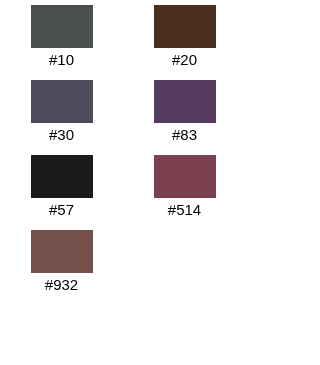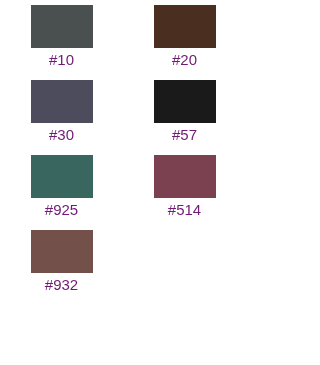--- a/index.html
+++ b/index.html
@@ -43,21 +43,21 @@
     height: 43px;
     display: block;
     background: #cccccc;
   }
 
   .swatch-label {
     margin-top: 3px;
     font-family: "Liberation Sans", sans-serif;
     font-size: 15px;
     line-height: 18px;
-    color: #701a75;
+    color: #000000;
     letter-spacing: 0px;
     text-align: center;
     white-space: nowrap;
   }
 </style>
 </head>
 <body>
 
 <div id="swatch-chart">
   <div class="swatch-grid">
@@ -70,31 +70,31 @@
     <div class="swatch-cell">
       <span class="swatch-chip" style="background: rgb(74, 46, 32);"></span>
       <span class="swatch-label">#20</span>
     </div>
 
     <div class="swatch-cell">
       <span class="swatch-chip" style="background: rgb(76, 76, 92);"></span>
       <span class="swatch-label">#30</span>
     </div>
 
+    <div class="swatch-cell">
+      <span class="swatch-chip" style="background: rgb(85, 60, 92);"></span>
+      <span class="swatch-label">#83</span>
+    </div>
 
     <div class="swatch-cell">
       <span class="swatch-chip" style="background: rgb(26, 26, 26);"></span>
       <span class="swatch-label">#57</span>
     </div>
 
 
-    <div class="swatch-cell">
-      <span class="swatch-chip" style="background: rgb(58, 102, 96);"></span>
-      <span class="swatch-label">#925</span>
-    </div>
 
     <div class="swatch-cell">
       <span class="swatch-chip" style="background: rgb(123, 65, 80);"></span>
       <span class="swatch-label">#514</span>
     </div>
 
     <div class="swatch-cell">
       <span class="swatch-chip" style="background: rgb(115, 80, 74);"></span>
       <span class="swatch-label">#932</span>
     </div>

